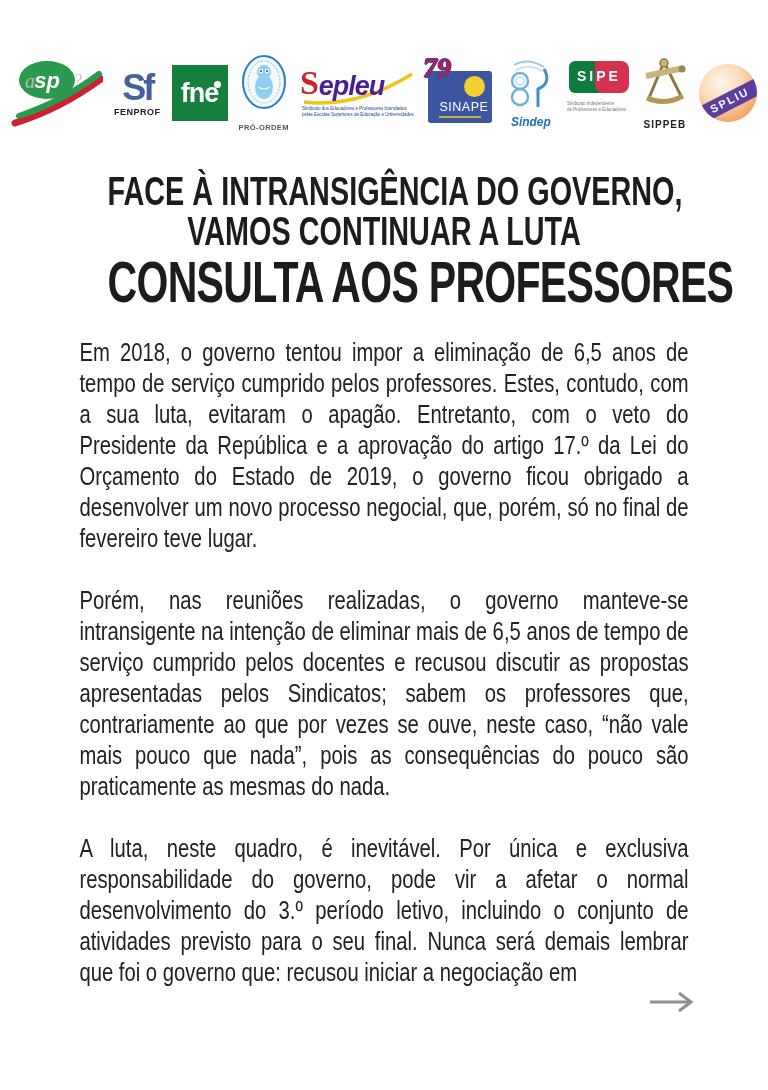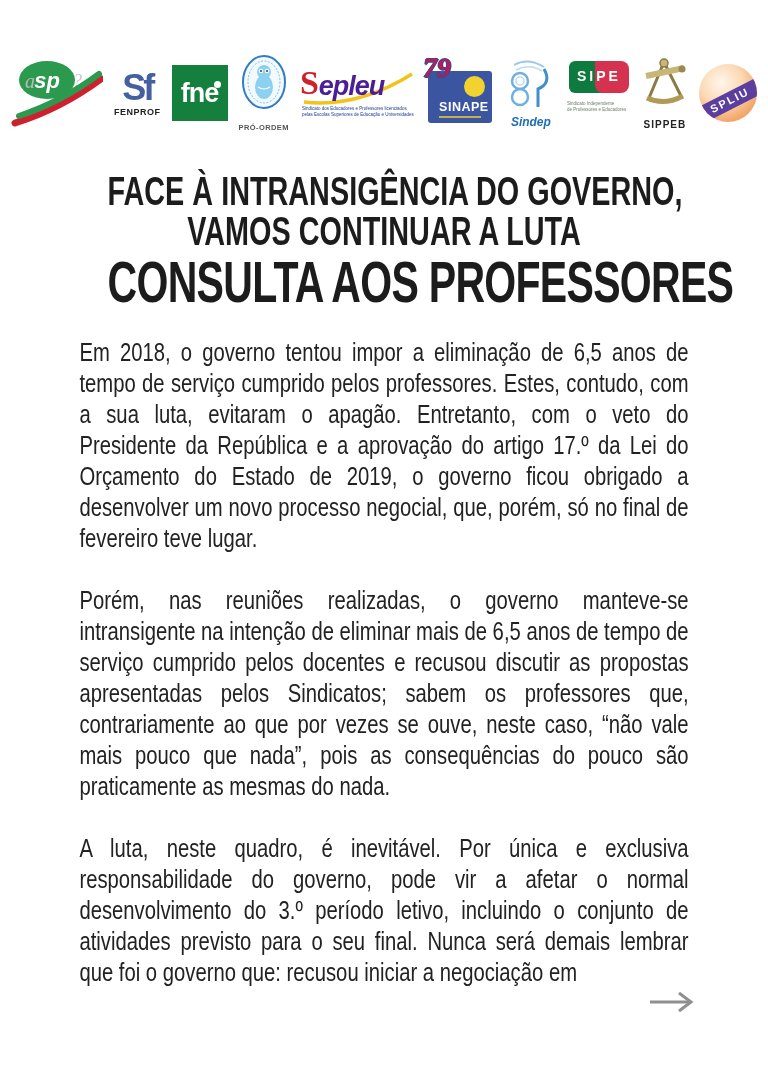--- a/index.html
+++ b/index.html
@@ -32,21 +32,21 @@
   .sepleu-word{color:#4c1d95;font-weight:bold;font-style:italic;font-size:27px;letter-spacing:-1px;}
   .sepleu-swoosh{position:absolute;left:0;top:0;}
   .sepleu-cap{position:absolute;top:48px;left:2px;width:112px;color:#1b3c8f;font-size:4.5px;line-height:6px;text-align:left;}
   
   .sinape{position:relative;width:70px;height:66px;}
   .sinape-box{position:absolute;left:3px;top:11px;width:64px;height:52px;background:#3b55a0;border-radius:3px;}
   .sinape-circle{position:absolute;right:10px;top:16px;width:21px;height:21px;border-radius:50%;background:#f2d22e;}
   .sinape-79{position:absolute;left:-2px;top:-6px;font-size:28px;font-style:italic;font-weight:bold;color:#be185d;
     font-family:"Liberation Serif",serif;
     text-shadow:1px 0 #334d8c,-1px 0 #334d8c,0 1px #334d8c,0 -1px #334d8c;}
-  .sinape-label{position:absolute;left:8px;right:0;bottom:13px;text-align:center;color:#fff;font-weight:bold;font-size:12.5px;letter-spacing:.5px;}
+  .sinape-label{position:absolute;left:8px;right:0;bottom:13px;text-align:center;color:#fff;font-weight:normal;font-size:12.5px;letter-spacing:.5px;}
   .sinape-line{position:absolute;left:14px;right:14px;bottom:8px;height:2px;background:#f2d22e;opacity:.75;}
   
   .sindep-cap{color:#1f6fb5;font-weight:bold;font-style:italic;font-size:12px;margin-top:1px;}
   
   .sipe{position:relative;width:64px;height:72px;}
   .sipe-green{position:absolute;left:2px;top:4px;width:36px;height:32px;background:#0f7a3d;border-radius:6px 0 0 6px;}
   .sipe-red{position:absolute;left:28px;top:4px;width:34px;height:32px;background:#d4324e;border-radius:0 8px 8px 8px;}
   .sipe-text{position:absolute;left:0;width:64px;top:12px;text-align:center;color:#fff;font-weight:bold;font-size:14px;letter-spacing:3px;}
   .sipe-cap{position:absolute;top:44px;left:0;width:64px;color:#6a7d6a;font-size:4.5px;line-height:6px;text-align:left;}
   

